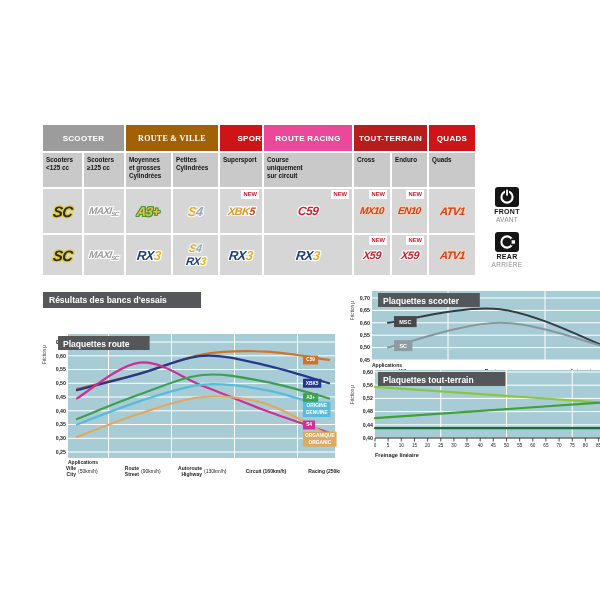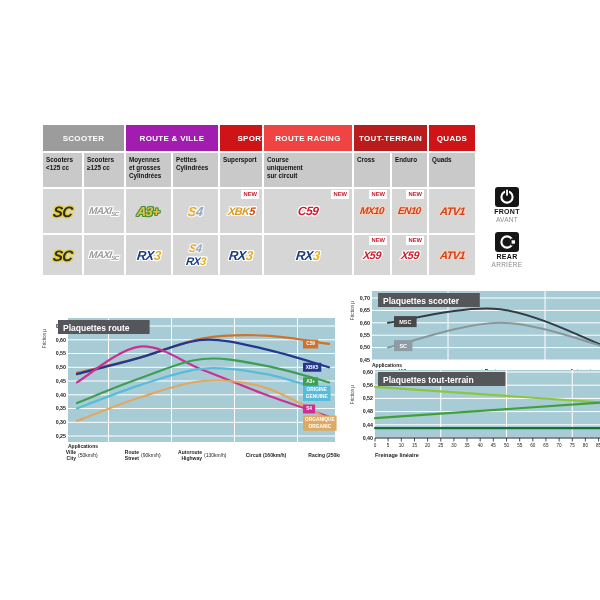--- a/index.html
+++ b/index.html
@@ -29,34 +29,34 @@
   .axle{margin-bottom:9px;}
   .axle-icon{display:flex;justify-content:center;}
   .axle-label{font-size:7px;font-weight:bold;color:#111;margin-top:1px;letter-spacing:.3px;}
   .axle-sub{font-size:6.5px;color:#8d8d8d;margin-top:1px;letter-spacing:.3px;}
 
   
   .section-title{position:absolute;left:3px;top:292px;width:152px;height:16px;background:#55565a;
     color:#fff;font-weight:bold;font-size:8.5px;display:flex;align-items:center;padding-left:6px;}
   .chart{position:absolute;}
   .chart svg{display:block;}
-  .chart-route{left:2px;top:312px;width:298px;height:155px;}
+  .chart-route{left:2px;top:328px;width:298px;height:155px;}
   .chart-scooter{left:310px;top:286px;width:290px;height:97px;}
   .chart-tt{left:310px;top:364px;width:290px;height:100px;text-align:right;}
 </style>
 </head>
 <body>
 
 <div class="page">
 
   <div class="range-table" id="rangeTable">
       <div class="group-cell" style="background: rgb(156, 156, 156); grid-column: span 2;">SCOOTER</div>
-      <div class="group-cell" style="background: #a21caf; grid-column: span 2;">ROUTE &amp; VILLE</div>
+      <div class="group-cell" style="background: #a16207; grid-column: span 2; font-family: Liberation Serif, serif;">ROUTE &amp; VILLE</div>
       <div class="group-cell" style="background: rgb(207, 20, 24); grid-column: span 1; padding-left: 22px;">SPORT</div>
-      <div class="group-cell" style="background: #ef4444; grid-column: span 1;">ROUTE RACING</div>
+      <div class="group-cell" style="background: #ec4899; grid-column: span 1;">ROUTE RACING</div>
       <div class="group-cell" style="background: #b91c1c; grid-column: span 2;">TOUT-TERRAIN</div>
       <div class="group-cell" style="background: rgb(207, 20, 24); grid-column: span 1;">QUADS</div>
       <div class="sub-cell">Scooters
 &lt;125 cc</div>
       <div class="sub-cell">Scooters
 ≥125 cc</div>
       <div class="sub-cell">Moyennes
 et grosses
 Cylindrées</div>
       <div class="sub-cell">Petites
@@ -151,20 +151,21 @@
           <circle cx="12" cy="10" r="5.6" fill="none" stroke="#ffffff" stroke-width="2.1"></circle>
           <rect x="16" y="6.5" width="6" height="7" fill="#151515"></rect>
           <rect x="16.6" y="8.3" width="3.4" height="3.4" fill="#ffffff"></rect>
         </svg>
       </div>
       <div class="axle-label">REAR</div>
       <div class="axle-sub">ARRIÈRE</div>
     </div>
   </div>
 
+  <div class="section-title">Résultats des bancs d'essais</div>
 
   <div class="chart chart-route">
     <svg id="chartRoute" width="298" height="155" viewBox="0 0 298 155">
         <rect x="26" y="6" width="267" height="124" fill="#a7ccd6"></rect>
         <line x1="26" y1="14.0" x2="293" y2="14.0" stroke="#ffffff" stroke-width="1"></line>
         <text x="24" y="15.8" font-size="5.3" font-family="&quot;Liberation Sans&quot;, sans-serif" fill="#222" text-anchor="end" font-weight="bold">0,65</text>
         <line x1="26" y1="27.8" x2="293" y2="27.8" stroke="#ffffff" stroke-width="1"></line>
         <text x="24" y="29.6" font-size="5.3" font-family="&quot;Liberation Sans&quot;, sans-serif" fill="#222" text-anchor="end" font-weight="bold">0,60</text>
         <line x1="26" y1="41.5" x2="293" y2="41.5" stroke="#ffffff" stroke-width="1"></line>
         <text x="24" y="43.3" font-size="5.3" font-family="&quot;Liberation Sans&quot;, sans-serif" fill="#222" text-anchor="end" font-weight="bold">0,55</text>

